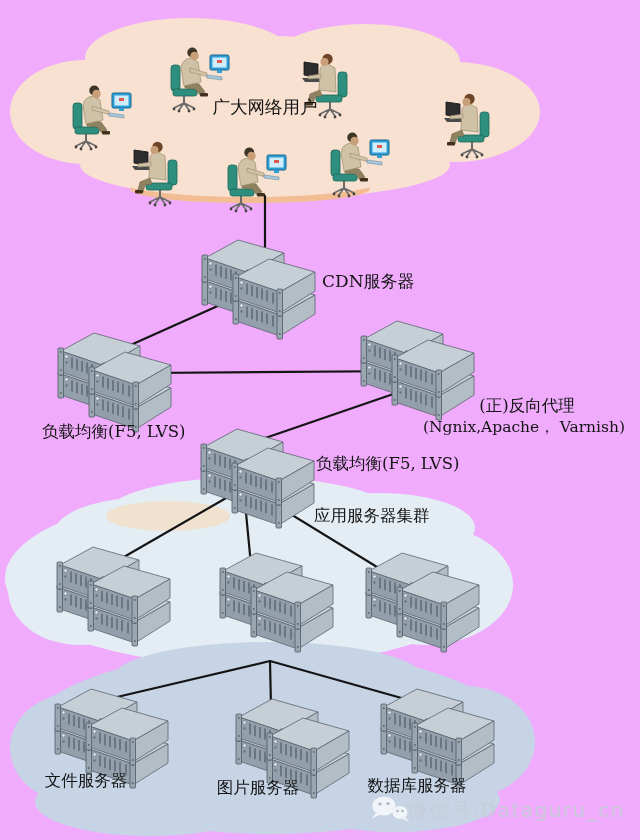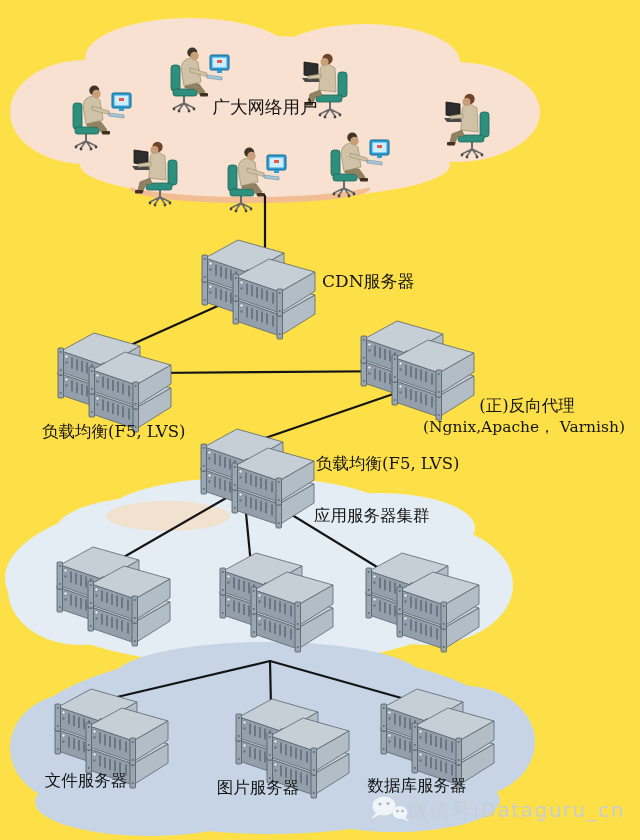--- a/index.html
+++ b/index.html
@@ -1,16 +1,16 @@
 <!DOCTYPE html>
 <html><head>
 <meta charset="utf-8">
 <style>
   html,body{margin:0;padding:0;background:#ffffff;}
-  #stage{position:relative;width:640px;height:840px;background:#fde047;overflow:hidden;}
+  #stage{position:relative;width:640px;height:840px;background:#f0abfc;overflow:hidden;}
   svg{display:block;}
   text.cjk{font-family:"DejaVu Serif","Liberation Serif",serif;fill:#141414;}
   text.lat{font-family:"DejaVu Serif","Liberation Serif",serif;fill:#141414;}
   text.wm{font-family:"DejaVu Sans","Liberation Sans",sans-serif;fill:#c6cdd9;letter-spacing:1.5px;}
   .edge{stroke:#141414;stroke-width:2.2;stroke-linecap:round;}
 </style>
 </head>
 <body>
 
 <div id="stage">

